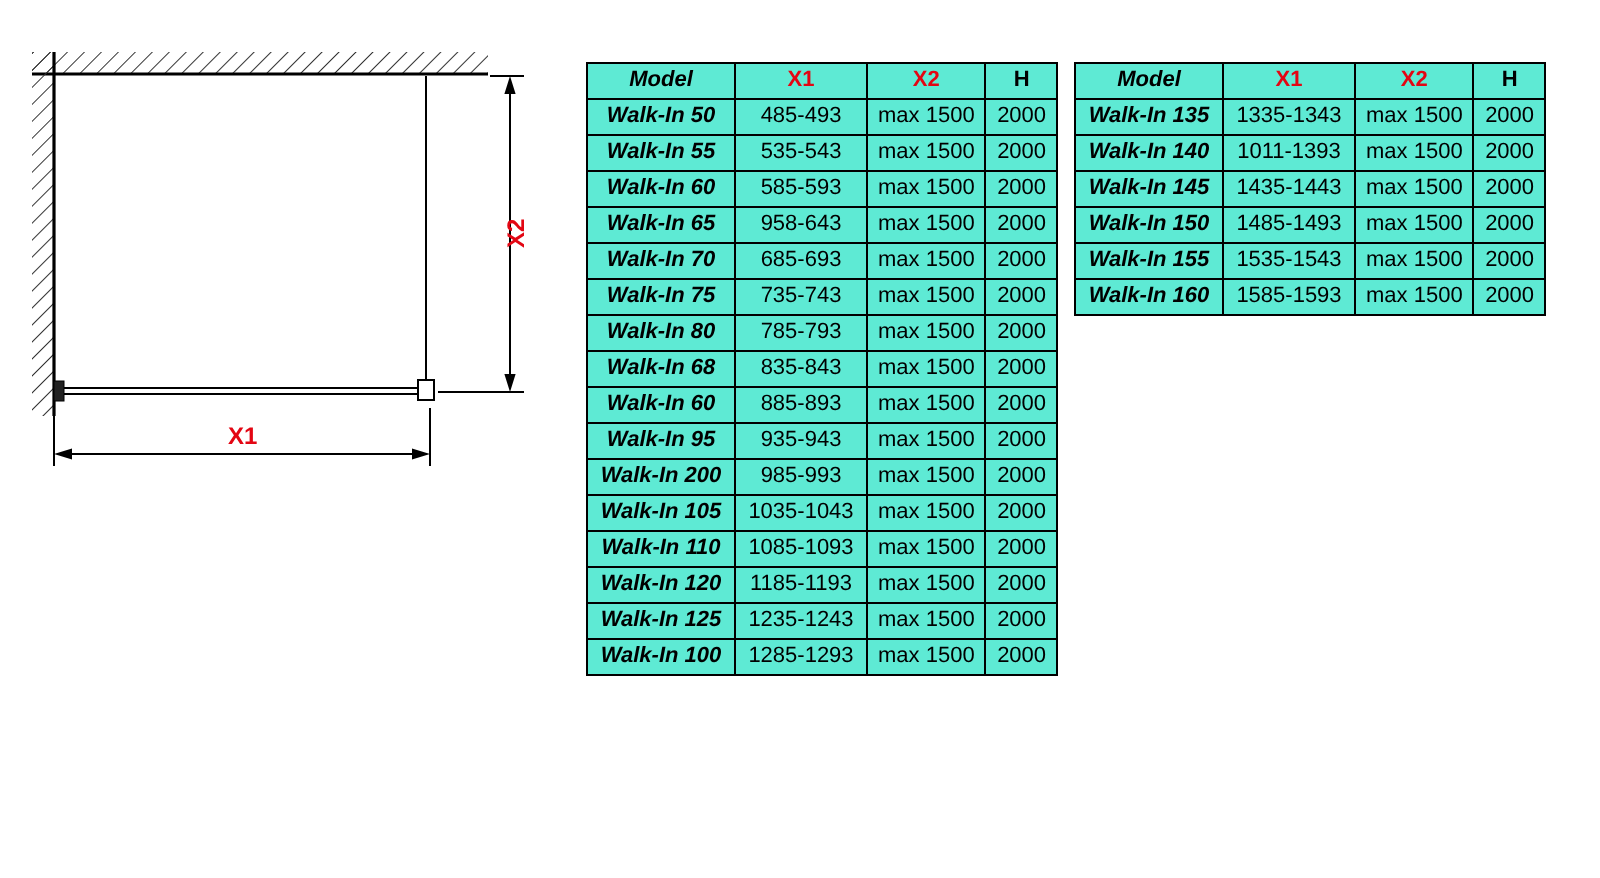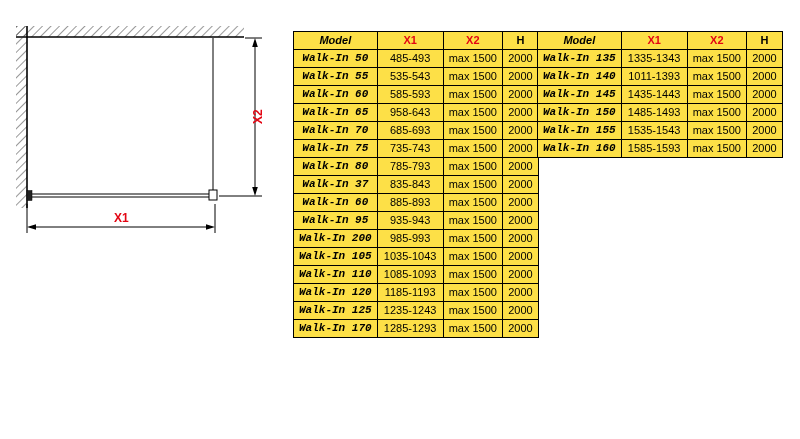--- a/index.html
+++ b/index.html
@@ -4,31 +4,31 @@
 <style>
   :root { --accent:#e30613; --line:#000000; }
   * { box-sizing:border-box; }
   html,body { margin:0; padding:0; }
   body {
     width:800px; height:439px; background:#ffffff; position:relative; overflow:hidden;
     font-family:"Liberation Sans", sans-serif; color:#000;
   }
   .diagram { position:absolute; left:0; top:0; }
   .dim-label { font-family:"Liberation Sans", sans-serif; font-size:12px; font-weight:bold; fill:var(--accent); }
-  .size-table { position:absolute; border-collapse:collapse; background:#fde047; }
+  .size-table { position:absolute; border-collapse:collapse; background:#5eead4; }
   .size-table th, .size-table td {
     border:1px solid var(--line);
     font-size:11px; line-height:13px;
     padding:2px 5px; height:17px;
     text-align:center; white-space:nowrap; color:#000;
   }
   .size-table th { font-weight:bold; }
   .size-table th.model-h { font-style:italic; }
   .size-table th.red { color:var(--accent); font-style:normal; }
-  .size-table td.model { font-weight:bold; font-style:italic;font-family:Liberation Mono, monospace; }
+  .size-table td.model { font-weight:bold; font-style:italic; }
   .t1 { left:293px; top:31px; }
   .t2 { left:537px; top:31px; }
   col.c-model { width:74px; } col.c-x1 { width:66px; } col.c-x2 { width:58px; } col.c-h { width:36px; }
 </style>
 </head>
 <body>
 
 <svg class="diagram" width="290" height="260" viewBox="0 0 290 260" aria-hidden="true">
   <defs>
     <pattern id="hatch" patternUnits="userSpaceOnUse" width="6" height="6" patternTransform="rotate(45)">
@@ -125,21 +125,21 @@
         <td>max 1500</td>
         <td>2000</td>
       </tr>
       <tr>
         <td class="model">Walk-In 80</td>
         <td>785-793</td>
         <td>max 1500</td>
         <td>2000</td>
       </tr>
       <tr>
-        <td class="model">Walk-In 37</td>
+        <td class="model">Walk-In 68</td>
         <td>835-843</td>
         <td>max 1500</td>
         <td>2000</td>
       </tr>
       <tr>
         <td class="model">Walk-In 60</td>
         <td>885-893</td>
         <td>max 1500</td>
         <td>2000</td>
       </tr>
@@ -173,21 +173,21 @@
         <td>max 1500</td>
         <td>2000</td>
       </tr>
       <tr>
         <td class="model">Walk-In 125</td>
         <td>1235-1243</td>
         <td>max 1500</td>
         <td>2000</td>
       </tr>
       <tr>
-        <td class="model">Walk-In 170</td>
+        <td class="model">Walk-In 100</td>
         <td>1285-1293</td>
         <td>max 1500</td>
         <td>2000</td>
       </tr>
     </tbody>
 </table>
 
 <table class="size-table t2">
   <colgroup>
       <col class="c-model">

